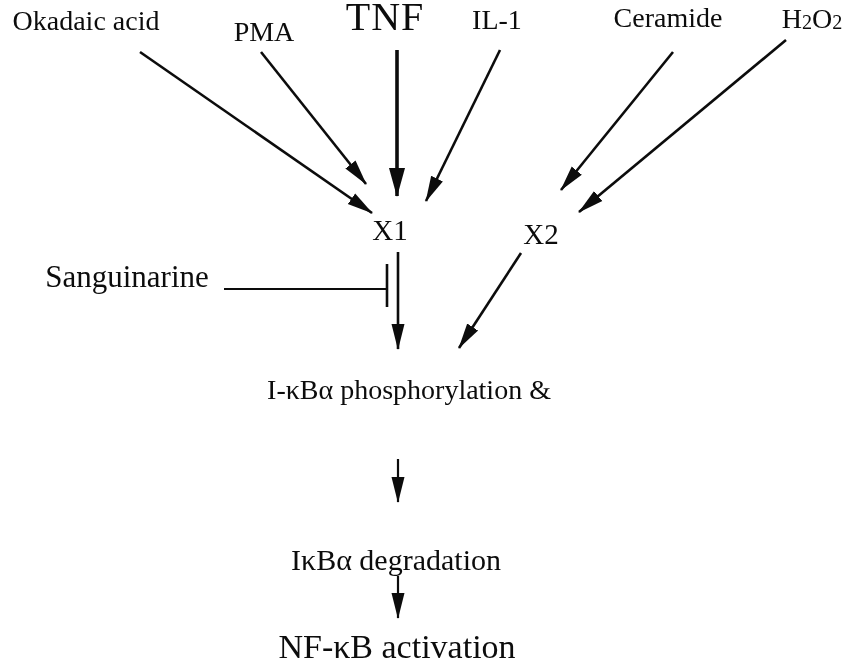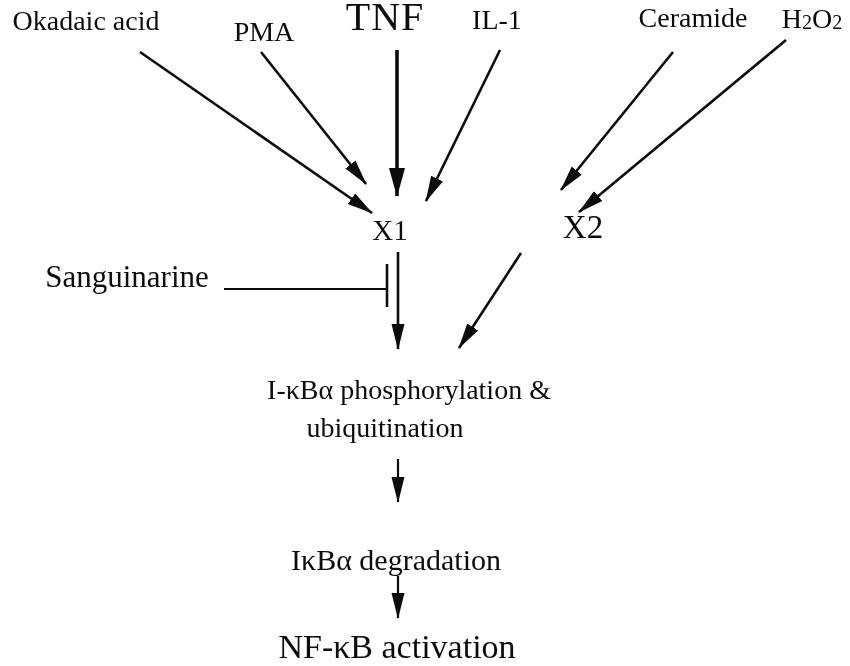--- a/index.html
+++ b/index.html
@@ -31,24 +31,24 @@
     transform: translate(-50%, -50%);
     white-space: nowrap;
     font-size: 28px;
     line-height: 1.1;
     color: #0c0c0c;
   }
   .lbl-okadaic      { left: 86px;  top: 21px; }
   .lbl-pma          { left: 264px; top: 32px; }
   .lbl-tnf          { left: 385px; top: 17px; font-size: 40px; letter-spacing: 1px; }
   .lbl-il1          { left: 497px; top: 20px; }
-  .lbl-ceramide     { left: 668px; top: 18px; margin-left: 25px; }
+  .lbl-ceramide     { left: 668px; top: 18px; }
   .lbl-h2o2         { left: 812px; top: 19px; }
   .lbl-x1           { left: 390px; top: 231px; font-size: 29px; text-align: right; }
-  .lbl-x2           { left: 541px; top: 227px; font-size: 33px; margin-left: 42px; }
+  .lbl-x2           { left: 541px; top: 235px; font-size: 29px; }
   .lbl-sanguinarine { left: 127px; top: 277px; font-size: 31px; }
   .lbl-phospho1     { left: 409px; top: 390px; }
   .lbl-phospho2     { left: 385px; top: 428px; }
   .lbl-degradation  { left: 396px; top: 535px; font-size: 30px; margin-top: 24px; }
   .lbl-activation   { left: 397px; top: 647px; font-size: 34px; }
   .sub {
     font-size: 0.72em;
     vertical-align: -0.08em;
   }
 </style>
@@ -97,19 +97,18 @@
   <div class="lbl lbl-h2o2"><span>H</span><span class="sub">2</span><span>O</span><span class="sub">2</span></div>
 
   <div class="lbl lbl-x1">X1</div>
 
   <div class="lbl lbl-x2">X2</div>
 
   <div class="lbl lbl-phospho1">I-κBα phosphorylation &amp;</div>
 
   <div class="lbl lbl-sanguinarine">Sanguinarine</div>
 
-  <div class="lbl lbl-phospho2">ubiquitination</div>
 
   <div class="lbl lbl-degradation">IκBα degradation</div>
 
   <div class="lbl lbl-activation">NF-κB activation</div>
 
 </div>
 
 </body></html>

